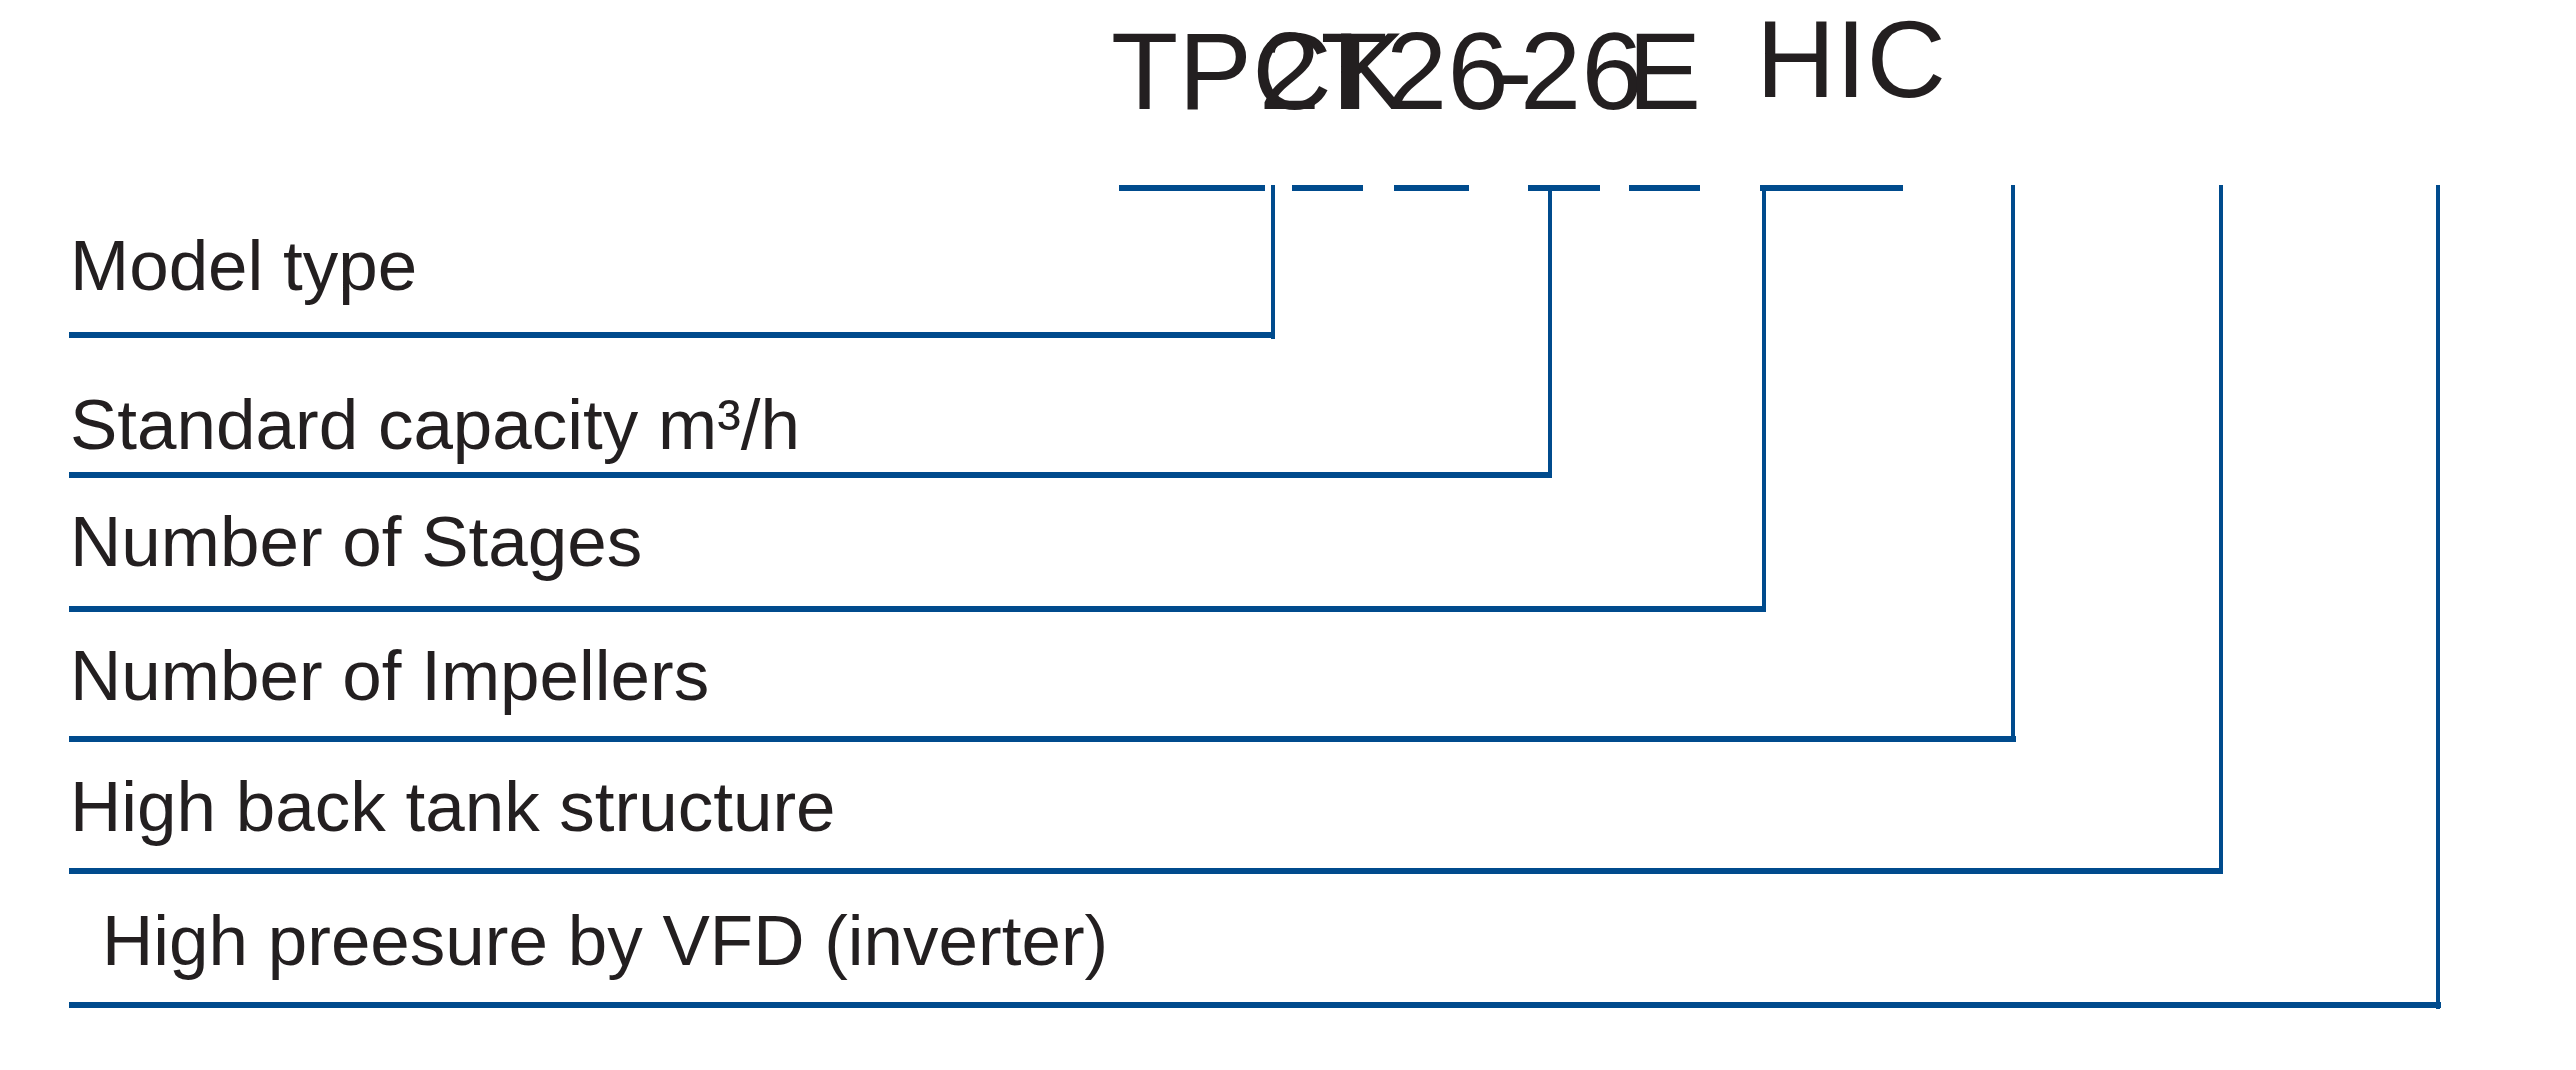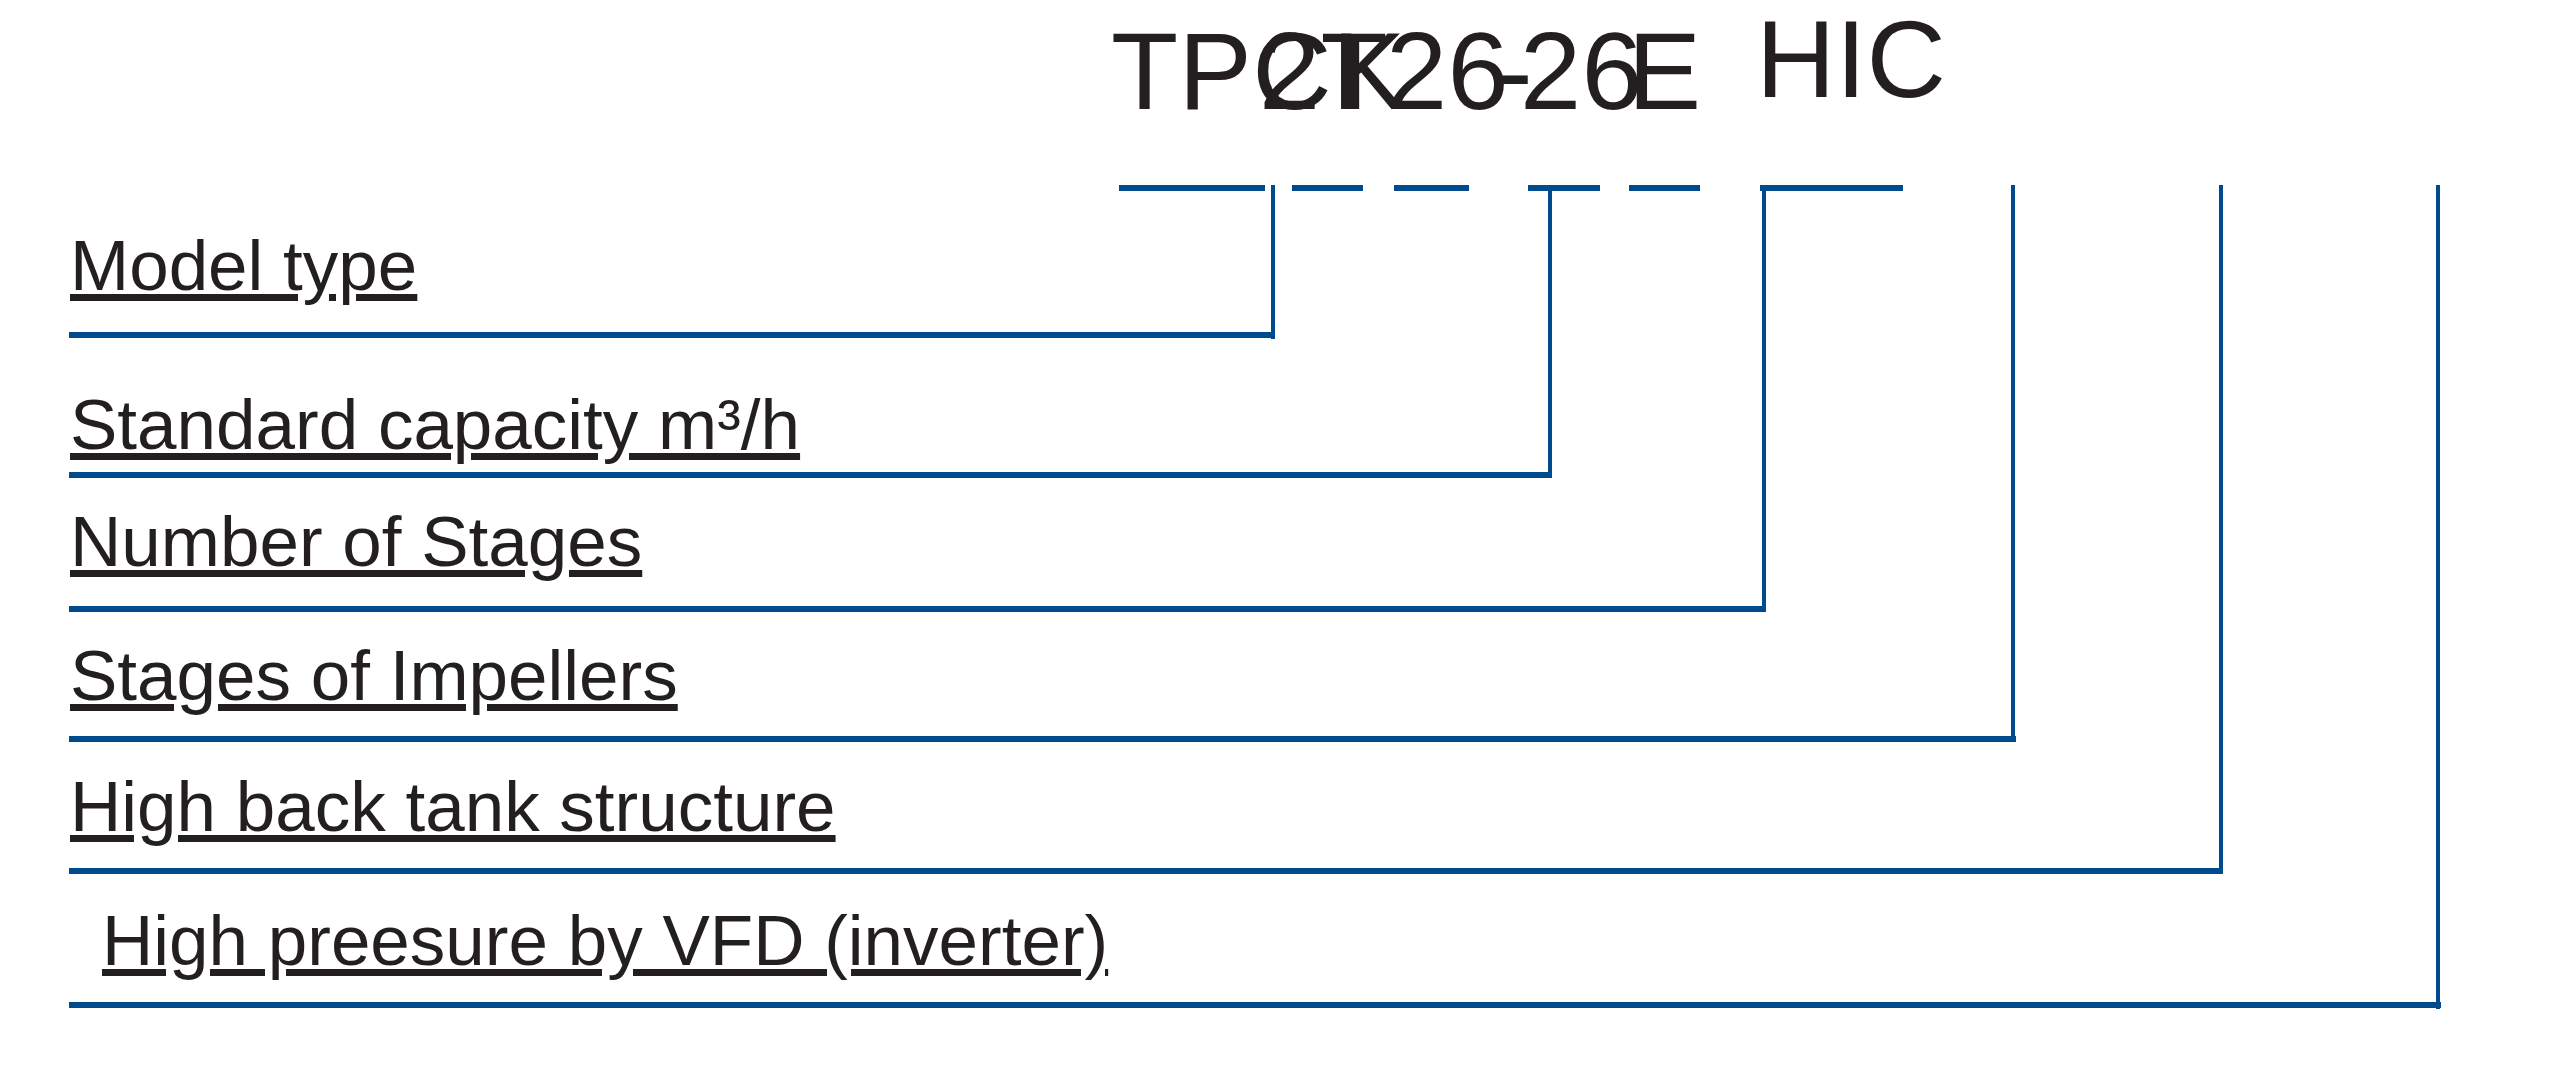--- a/index.html
+++ b/index.html
@@ -57,21 +57,20 @@
 
   
   .row-label {
     position: absolute;
     left: 70px;
     color: #231f20;
     font-size: 71px;
     line-height: 1;
     font-weight: 400;
     white-space: pre;
-    text-decoration: underline;
   }
 </style>
 </head>
 <body>
 
 <div id="stage">
 
   <div id="code-row">
 
     <span class="code-token" style="left:1111px; top:16px; width:161px;">TPCK</span>
@@ -125,21 +124,21 @@
       <span class="row-label" style="top:369px;margin-top:20px;"><span>Standard capacity m³/h</span></span>
       <div class="row-rule" style="top:472px; width:1483px;"></div>
     </div>
 
     <div>
       <span class="row-label" style="top:506px;">Number of Stages</span>
       <div class="row-rule" style="top:606px; width:1697px;"></div>
     </div>
 
     <div>
-      <span class="row-label" style="top:640px;">Stages of Impellers</span>
+      <span class="row-label" style="top:640px;">Number of Impellers</span>
       <div class="row-rule" style="top:736px; width:1947px;"></div>
     </div>
 
     <div>
       <span class="row-label" style="top:771px;">High back tank structure</span>
       <div class="row-rule" style="top:868px; width:2154px;"></div>
     </div>
 
     <div>
       <span class="row-label" style="top:905px;margin-left:32px;">High preesure by VFD (inverter)</span>

